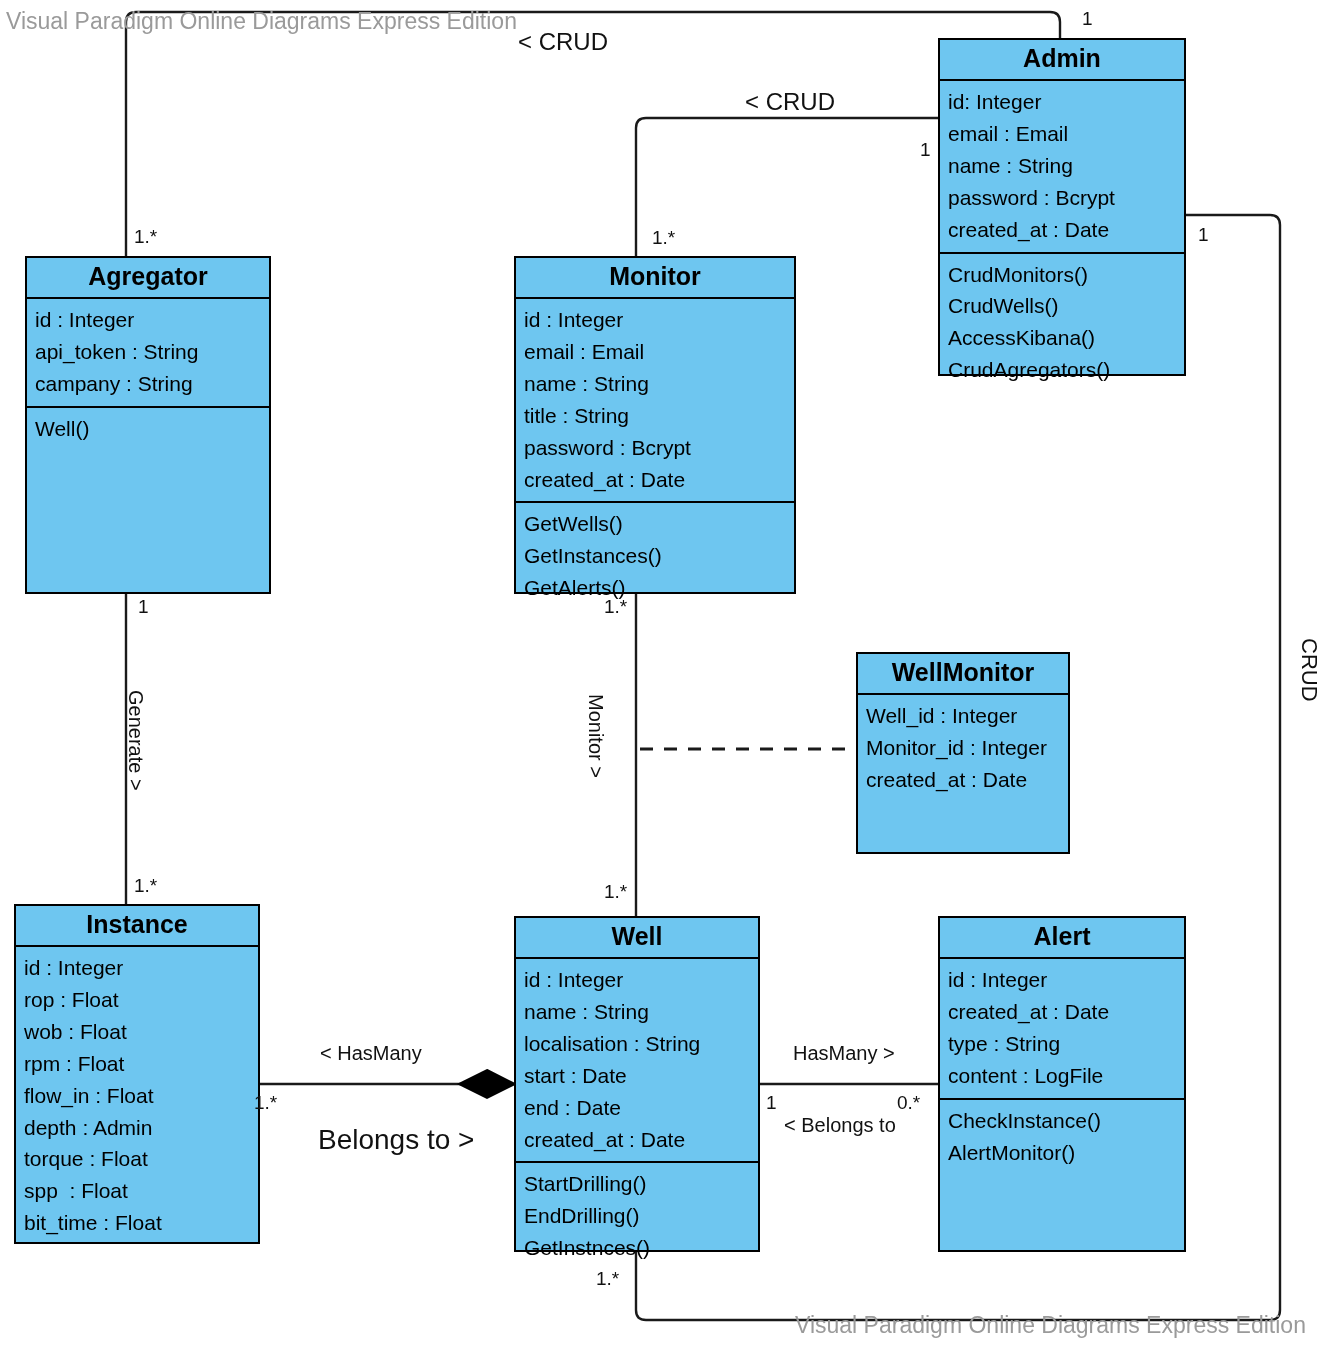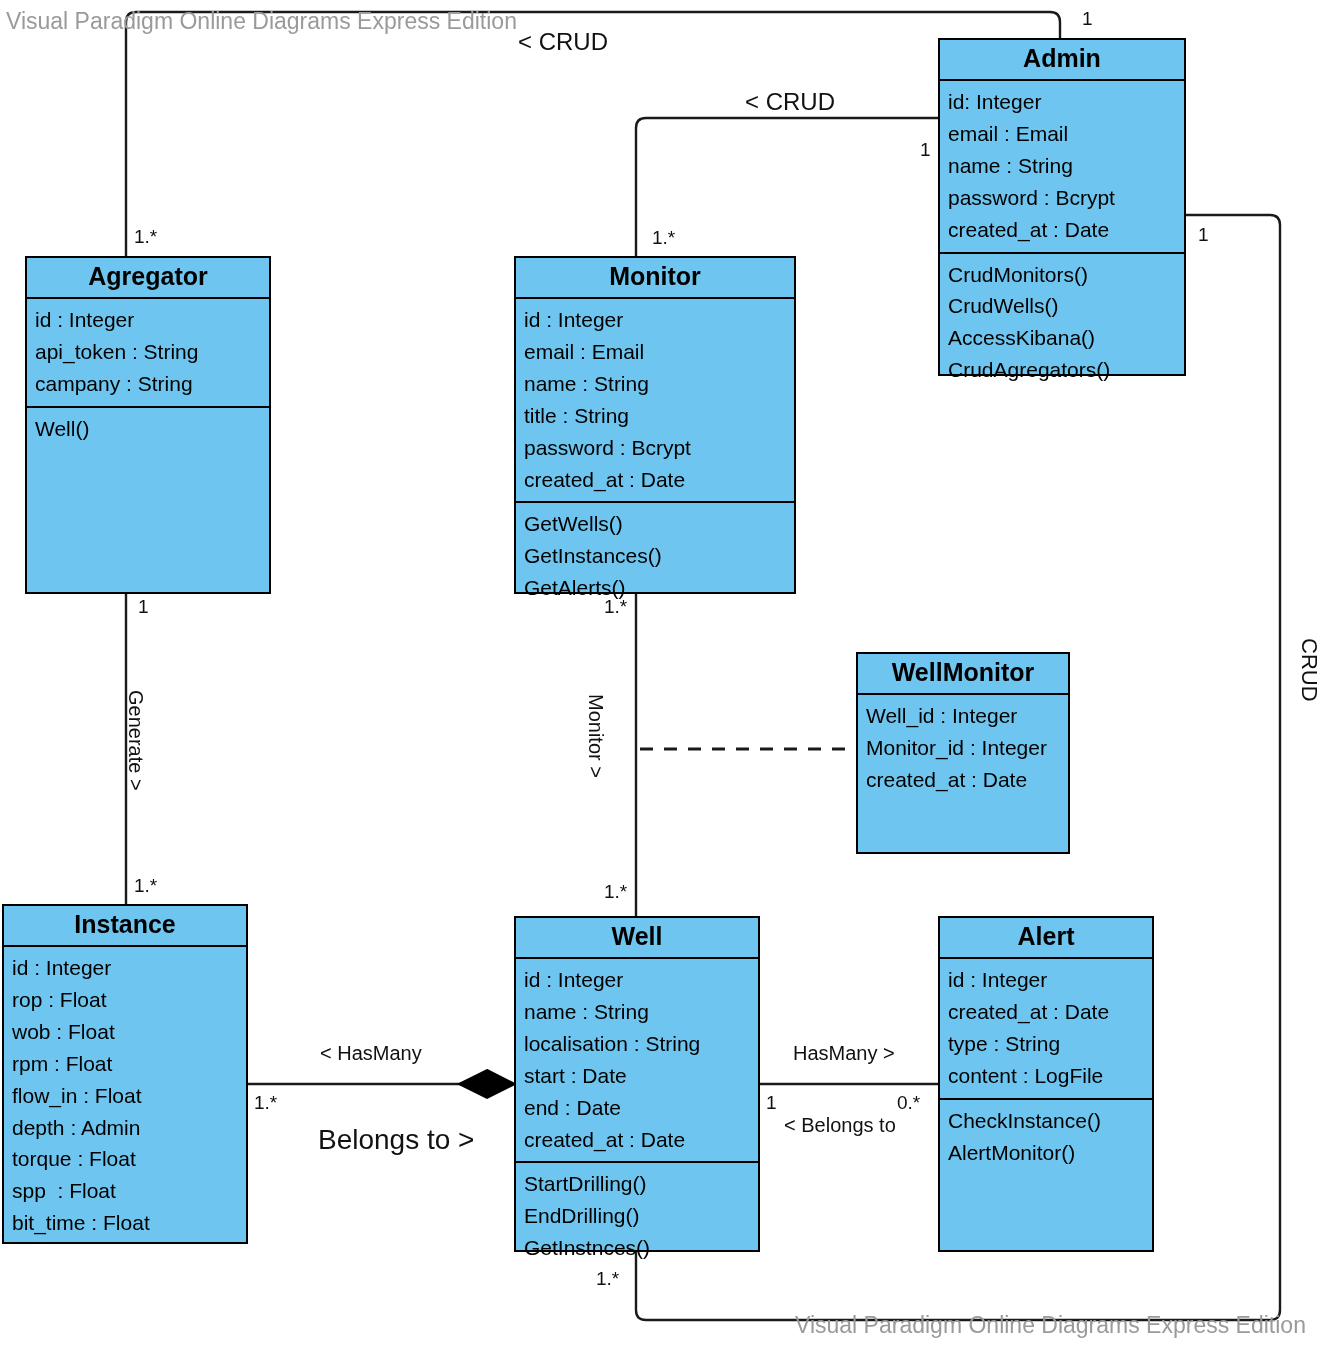--- a/index.html
+++ b/index.html
@@ -159,21 +159,21 @@
 
   <div class="uml-class" style="left:856px; top:652px; width:214px; height:202px;">
     <div class="uml-title">WellMonitor</div>
     <div class="uml-compartment ops">
       <div class="uml-line">Well_id : Integer</div>
       <div class="uml-line">Monitor_id : Integer</div>
       <div class="uml-line">created_at : Date</div>
     </div>
   </div>
 
-  <div class="uml-class" style="left:2px; top:904px; width:246px; height:340px;">
+  <div class="uml-class" style="left:14px; top:904px; width:246px; height:340px;">
     <div class="uml-title">Instance</div>
     <div class="uml-compartment ops">
       <div class="uml-line">id : Integer</div>
       <div class="uml-line">rop : Float</div>
       <div class="uml-line">wob : Float</div>
       <div class="uml-line">rpm : Float</div>
       <div class="uml-line">flow_in : Float</div>
       <div class="uml-line">depth : Admin</div>
       <div class="uml-line">torque : Float</div>
       <div class="uml-line">spp  : Float</div>
@@ -191,21 +191,21 @@
       <div class="uml-line">end : Date</div>
       <div class="uml-line">created_at : Date</div>
     </div>
     <div class="uml-compartment ops">
       <div class="uml-line">StartDrilling()</div>
       <div class="uml-line">EndDrilling()</div>
       <div class="uml-line">GetInstnces()</div>
     </div>
   </div>
 
-  <div class="uml-class" style="left:938px; top:916px; width:216px; height:336px;">
+  <div class="uml-class" style="left:938px; top:916px; width:248px; height:336px;">
     <div class="uml-title">Alert</div>
     <div class="uml-compartment attrs">
       <div class="uml-line">id : Integer</div>
       <div class="uml-line">created_at : Date</div>
       <div class="uml-line">type : String</div>
       <div class="uml-line">content : LogFile</div>
     </div>
     <div class="uml-compartment ops">
       <div class="uml-line">CheckInstance()</div>
       <div class="uml-line">AlertMonitor()</div>

